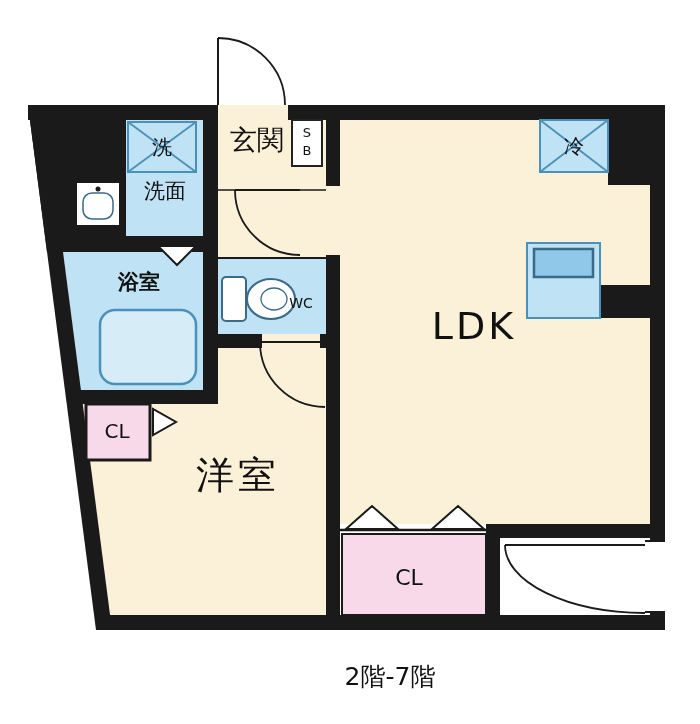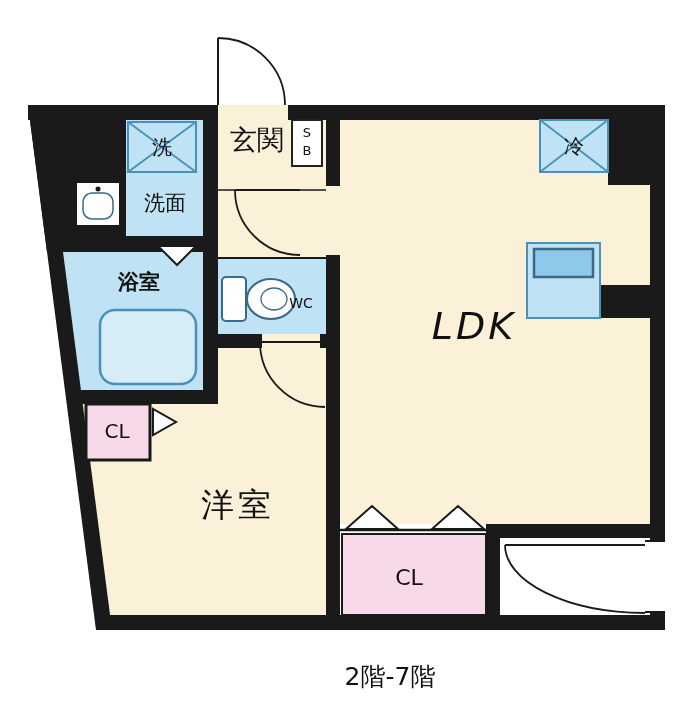--- a/index.html
+++ b/index.html
@@ -132,24 +132,24 @@
       <polygon points="153,409 153,435 176,422" class="door-tri"></polygon>
       <polygon points="346,529 372,506 398,529" class="door-tri"></polygon>
       <polygon points="432,529 458,506 484,529" class="door-tri"></polygon>
     </g>
   </svg>
 
   <div class="lbl" style="left:162px; top:147px; font-size:20px;">洗</div>
   <div class="lbl" style="left:257px; top:139px; font-size:27px;">玄関</div>
   <div class="lbl" style="left:307px; top:132px; font-size:13px;">S</div>
   <div class="lbl" style="left:307px; top:150px; font-size:13px;">B</div>
-  <div class="lbl" style="left:165px; top:203px; font-size:21px;">洗面</div>
+  <div class="lbl" style="left:165px; top:191px; font-size:21px;">洗面</div>
   <div class="lbl" style="left:139px; top:282px; font-size:21px;font-weight:bold;">浴室</div>
   <div class="lbl" style="left:301px; top:297px; font-size:14px;margin-top:6px;">WC</div>
   <div class="lbl" style="left:574px; top:146px; font-size:20px;">冷</div>
-  <div class="lbl" style="left:474px; top:326px; font-size:38px; letter-spacing:3px;font-style:italic;">LDK</div>
-  <div class="lbl" style="left:238px; top:504px; font-size:33px; letter-spacing:4px;">洋室</div>
+  <div class="lbl" style="left:474px; top:326px; font-size:38px; letter-spacing:3px;">LDK</div>
+  <div class="lbl" style="left:238px; top:475px; font-size:38px; letter-spacing:4px;">洋室</div>
   <div class="lbl" style="left:117px; top:431px; font-size:20px;">CL</div>
   <div class="lbl" style="left:409px; top:578px; font-size:22px;">CL</div>
 
   <div class="lbl" style="left:390px; top:676px; font-size:25px;">2階-7階</div>
 
 </div>
 
 </body></html>

